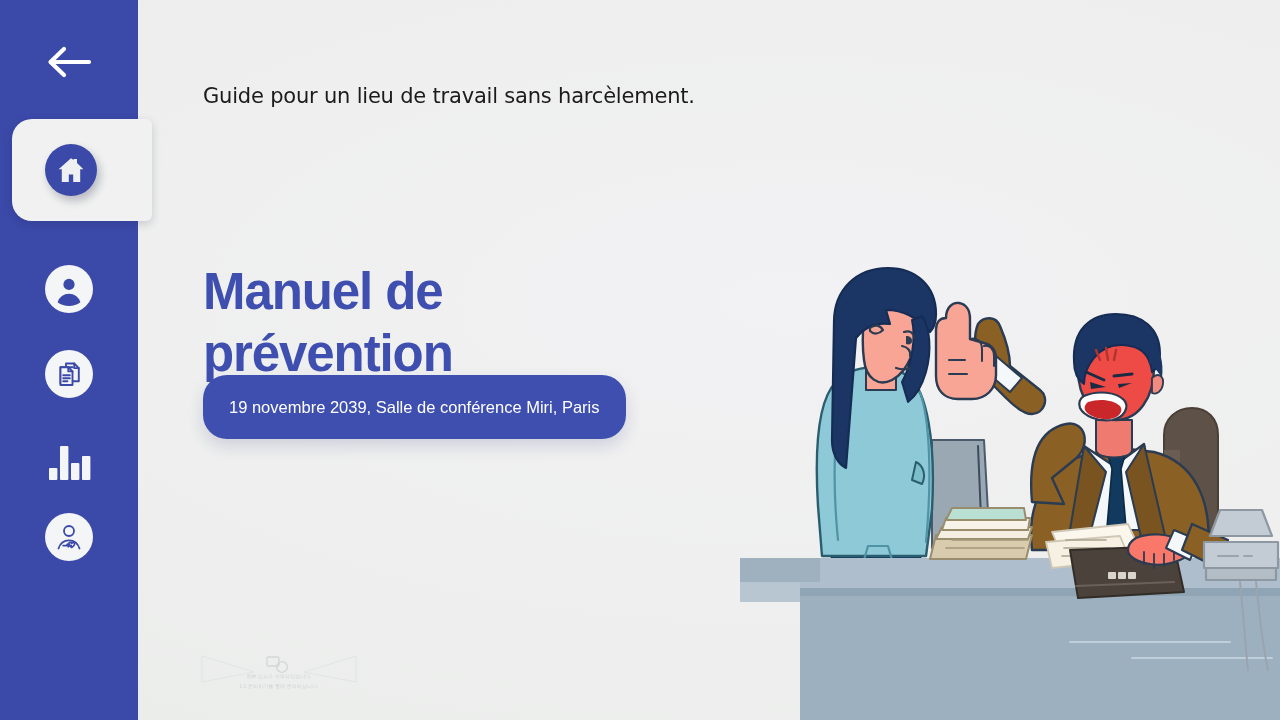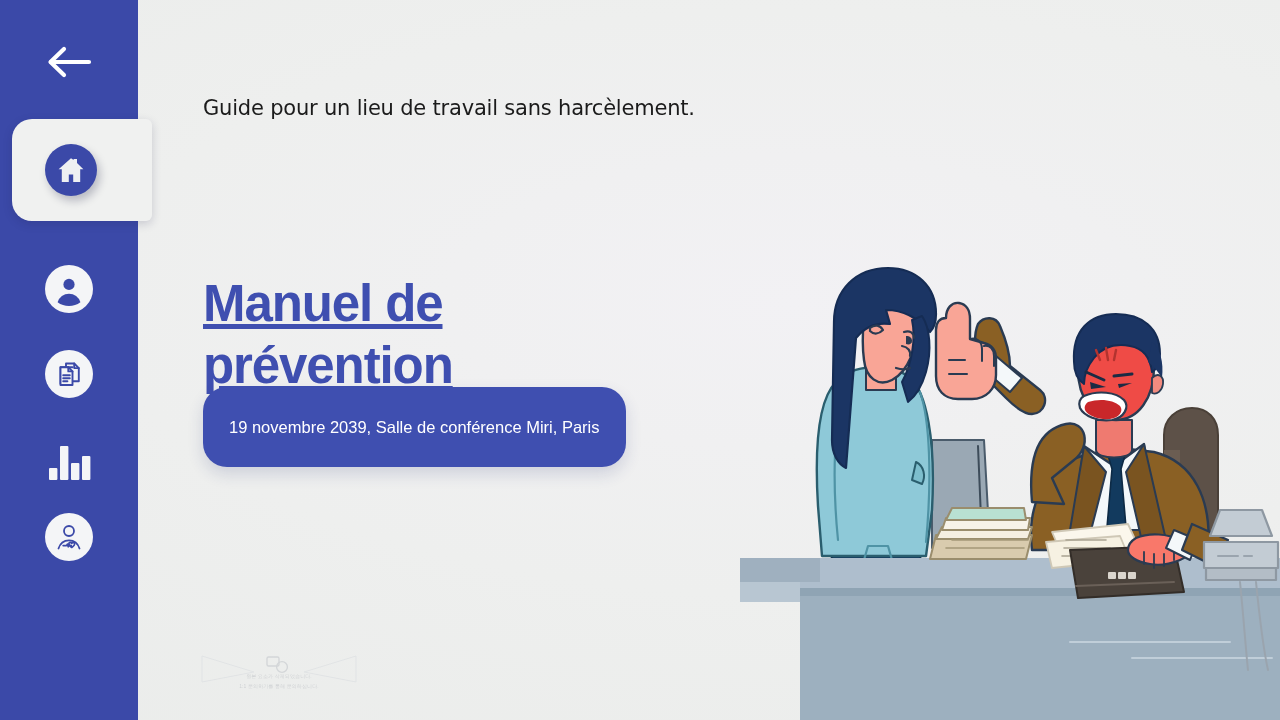--- a/index.html
+++ b/index.html
@@ -54,21 +54,21 @@
   #nav-active .home-badge{
     position:absolute;left:33px;top:25px;
     width:52px;height:52px;border-radius:50%;
     background:#3b49a8;
     display:flex;align-items:center;justify-content:center;
     box-shadow:3px 5px 9px rgba(20,25,60,.25);
   }
 
   
   #content{
-    position:absolute;left:203px;top:12px;width:600px;height:580px;
+    position:absolute;left:203px;top:0;width:600px;height:580px;
     z-index:4;
   }
   #overline{
     position:absolute;left:0;top:84px;
     font-family:"DejaVu Sans", sans-serif;
     font-size:21px;
     letter-spacing:-.2px;
     color:#1b1b1b;
     white-space:nowrap;
   }
@@ -82,26 +82,25 @@
     color:#090909;
   }
   #subhead{
     position:absolute;left:0;top:219px;
     width:470px;
     font-size:51px;
     line-height:1.2;
     font-weight:bold;
     letter-spacing:-1.1px;
     color:#3f4fb0;
-    text-decoration:underline;
   }
   #meta-pill{
     position:absolute;left:0;top:375px;
     height:48px;
-    padding:16px 26px;
+    padding:8px 26px;
     border-radius:24px;
     background:#3f4fb0;
     color:#fff;
     font-size:16.5px;
     display:flex;align-items:center;
     box-shadow:0 7px 16px rgba(40,50,120,.16);
     cursor:pointer;
     white-space:nowrap;
   }
 

